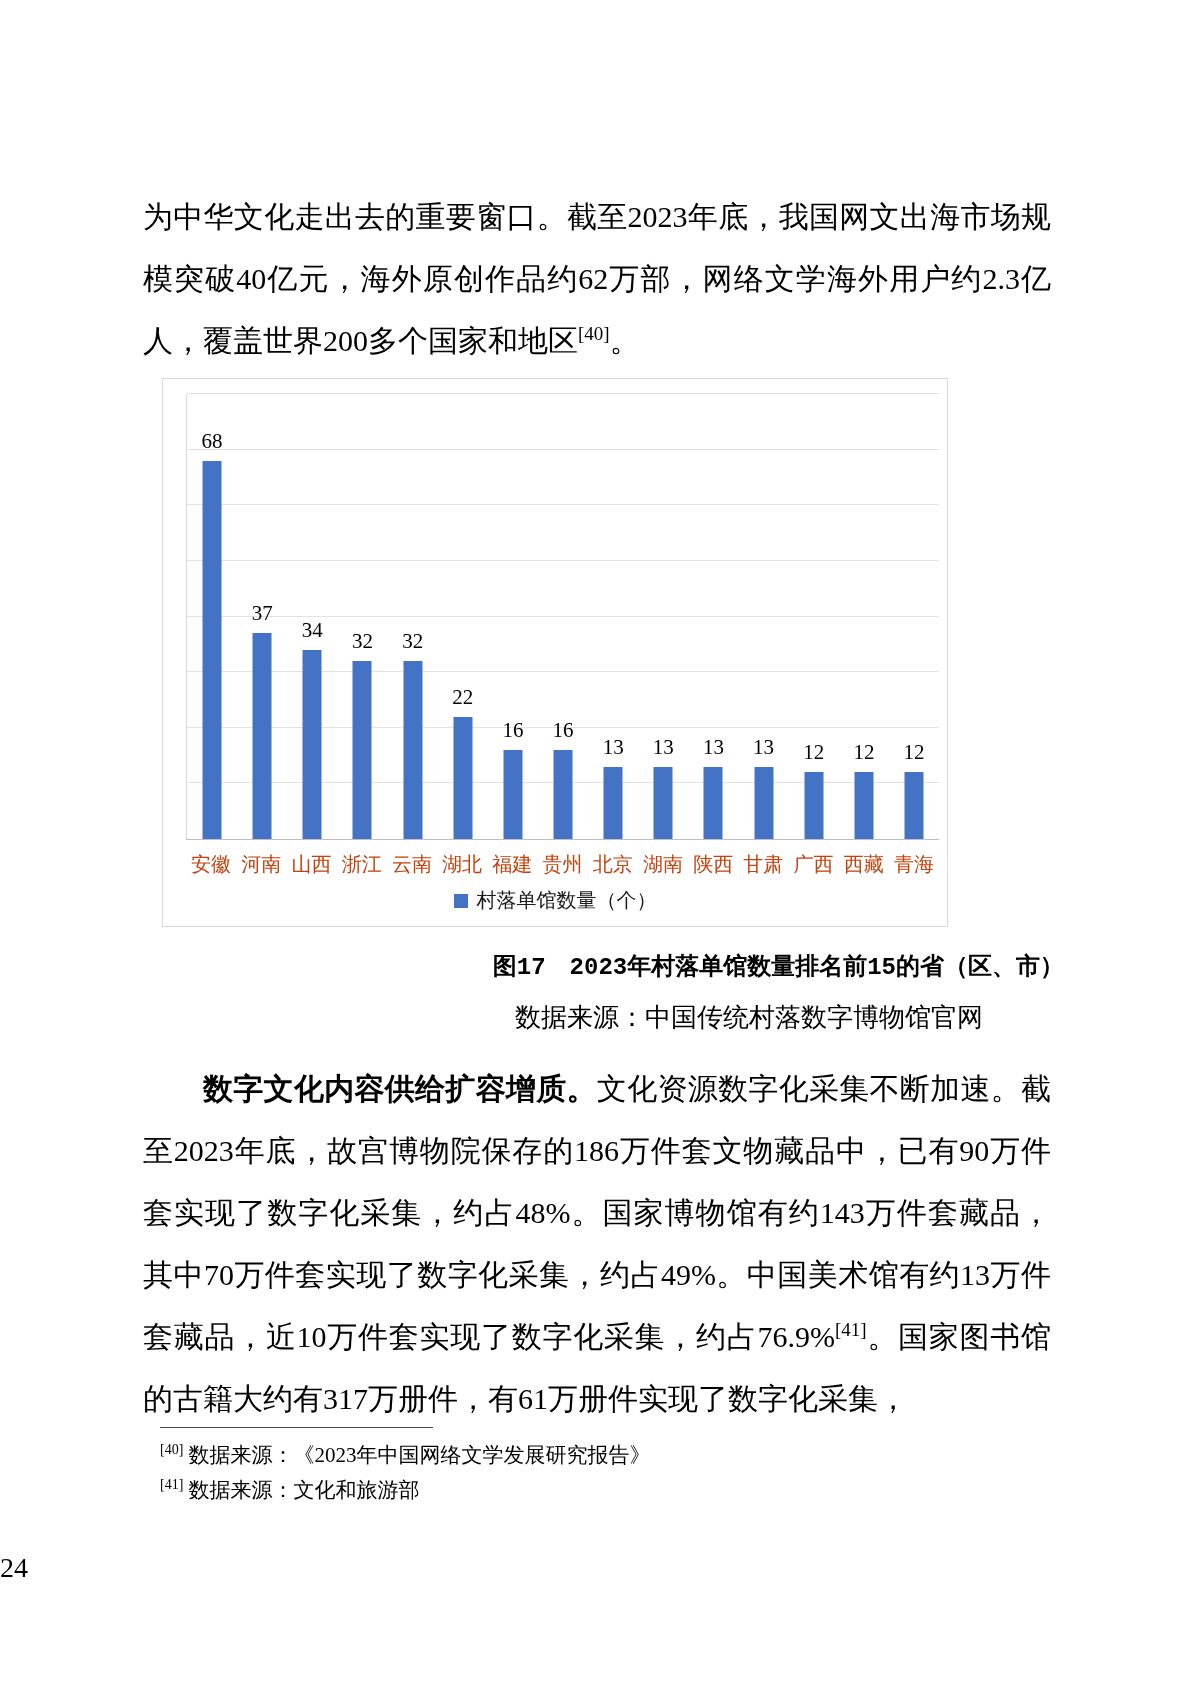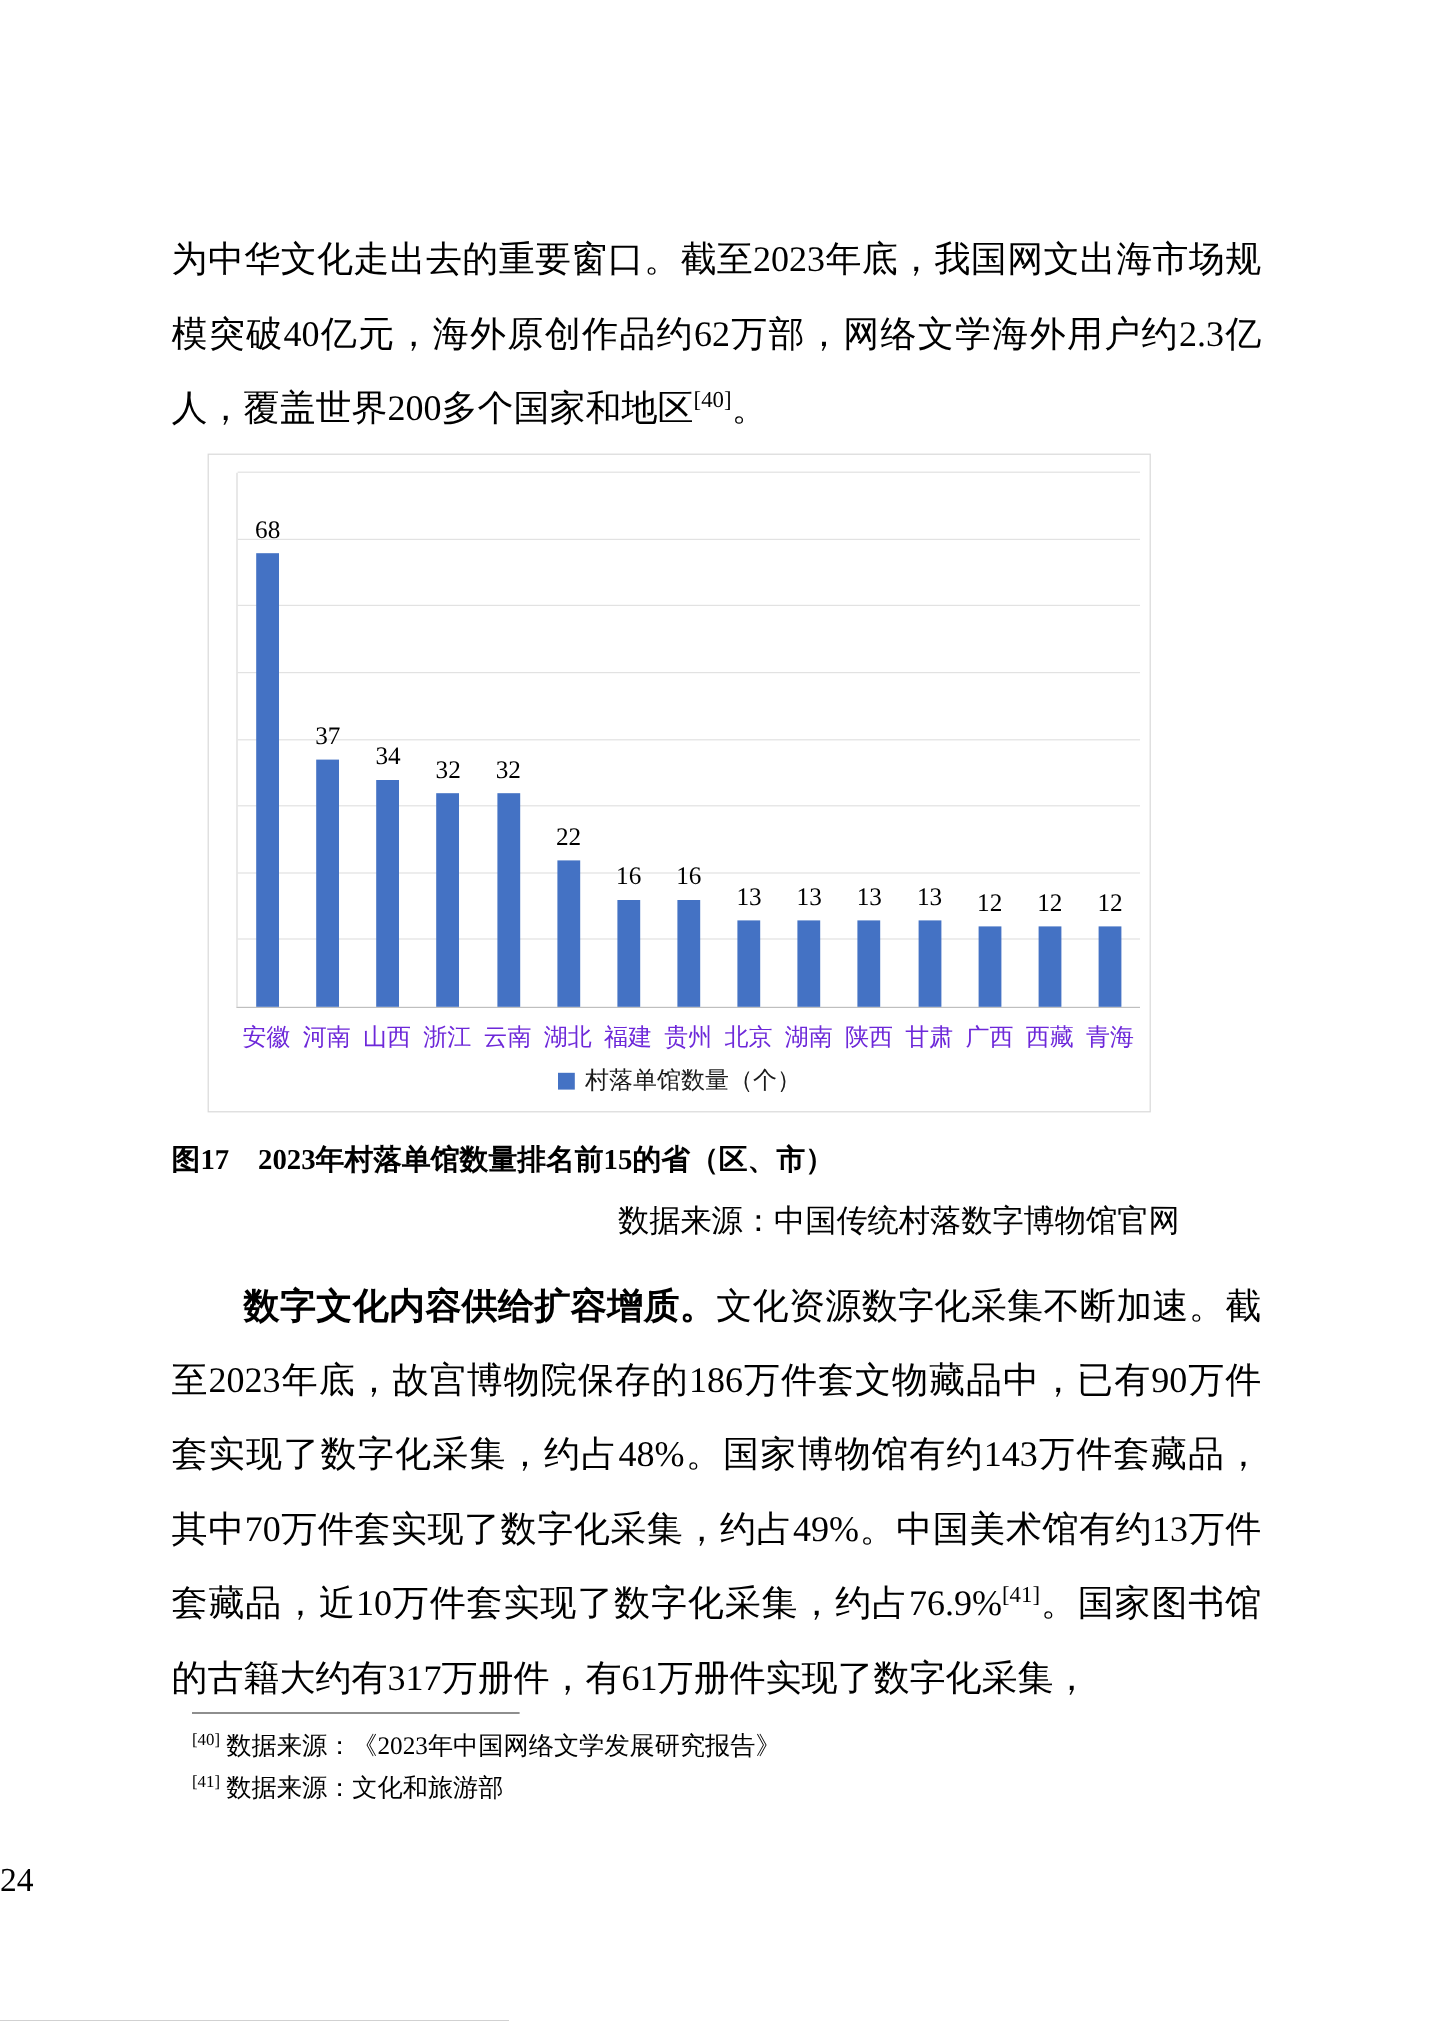--- a/index.html
+++ b/index.html
@@ -18,21 +18,21 @@
     text-align:justify;
     margin:0;
   }
   .para1{top:186px;}
   .para2{top:1058px;text-indent:2em;}
   .para2 b{font-family:"Liberation Sans","DejaVu Sans",sans-serif;font-weight:bold;}
   sup.fnref{font-size:19px;line-height:0;vertical-align:super;}
 
   
   .chart{
-    position:absolute;left:173px;top:378px;
+    position:absolute;left:162px;top:378px;
     width:784px;height:547px;
     margin:0;background:#fff;
     border:1px solid #d9d9d9;
   }
   .plot{
     position:absolute;left:23px;right:8px;top:15px;height:445px;
     border-left:1px solid #d9d9d9;
     border-bottom:1px solid #bfbfbf;
   }
   .gridline{
@@ -47,36 +47,36 @@
   .bar-value{
     position:absolute;left:-20px;right:-20px;text-align:center;
     font-size:21px;color:#000;
     font-family:"Liberation Serif","DejaVu Serif",serif;
   }
   .xlabels{
     position:absolute;left:23px;right:8px;top:472px;display:flex;
   }
   .xlabel{
     flex:1 1 0;text-align:center;
-    font-size:20px;color:#6d28d9;
+    font-size:20px;color:#c2410c;
     font-family:"Liberation Serif","DejaVu Serif",serif;
     white-space:nowrap;
   }
   .legend{
     position:absolute;left:0;right:0;bottom:12px;
     display:flex;justify-content:center;align-items:center;gap:9px;
   }
   .legend-swatch{width:14px;height:14px;display:inline-block;}
   .legend-label{font-size:20px;color:#1a1a1a;}
 
   .caption{
-    position:absolute;top:950px;left:143px;width:905px;
-    margin:0;text-align:left;
+    position:absolute;top:950px;left:159px;width:905px;
+    margin:0;text-align:right;
     font-size:24px;font-weight:bold;
-    font-family:Liberation Serif, serif;
+    font-family:Liberation Mono, monospace;
   }
   .source{
     position:absolute;top:1000px;left:143px;width:840px;
     margin:0;text-align:right;
     font-size:26px;
   }
 
   .fnrule{
     position:absolute;top:1427px;left:160px;width:273px;height:1px;
     background:#444;

